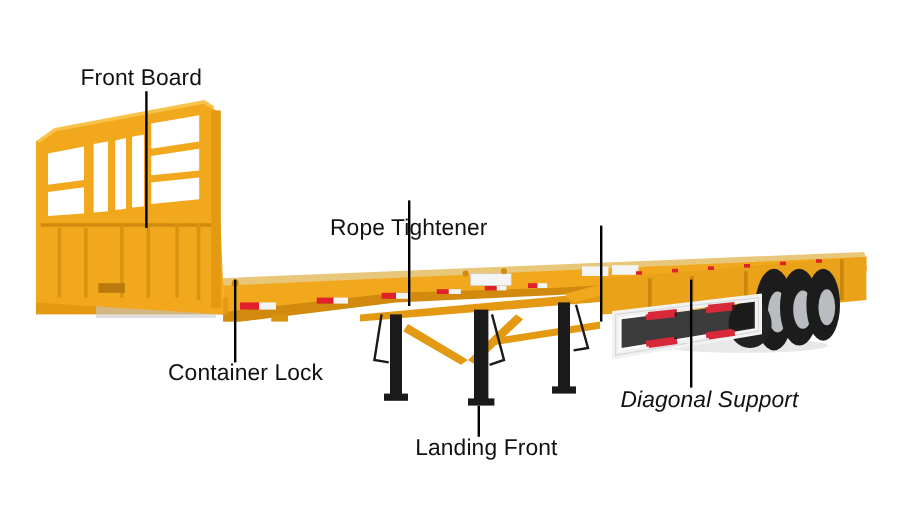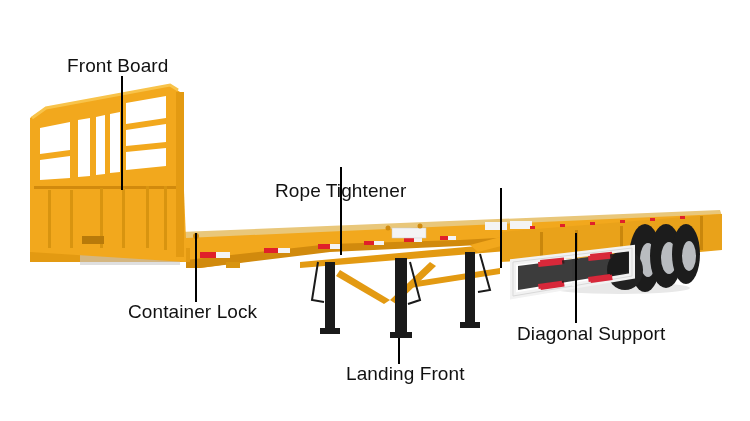--- a/index.html
+++ b/index.html
@@ -141,16 +141,16 @@
 
   <div class="leader" style="left:121px; top:76px; height:114px;"></div>
   <div class="leader" style="left:340px; top:167px; height:88px;"></div>
   <div class="leader" style="left:500px; top:188px; height:80px;"></div>
   <div class="leader" style="left:195px; top:233px; height:69px;"></div>
   <div class="leader" style="left:575px; top:233px; height:90px;"></div>
   <div class="leader" style="left:398px; top:338px; height:26px;"></div>
 
   <div class="label" style="left:67px; top:55px;">Front Board</div>
   <div class="label" style="left:275px; top:147px;margin-top:33px;">Rope Tightener</div>
-  <div class="label" style="left:128px; top:301px;text-align:right;">Container Lock</div>
-  <div class="label" style="left:517px; top:323px;">Diagonal Support</div>
+  <div class="label" style="left:140px; top:301px;text-align:right;">Container Lock</div>
+  <div class="label" style="left:517px; top:323px;font-style:italic;">Diagonal Support</div>
   <div class="label" style="left:346px; top:363px;">Landing Front</div>
 </div>
 
 </body></html>

